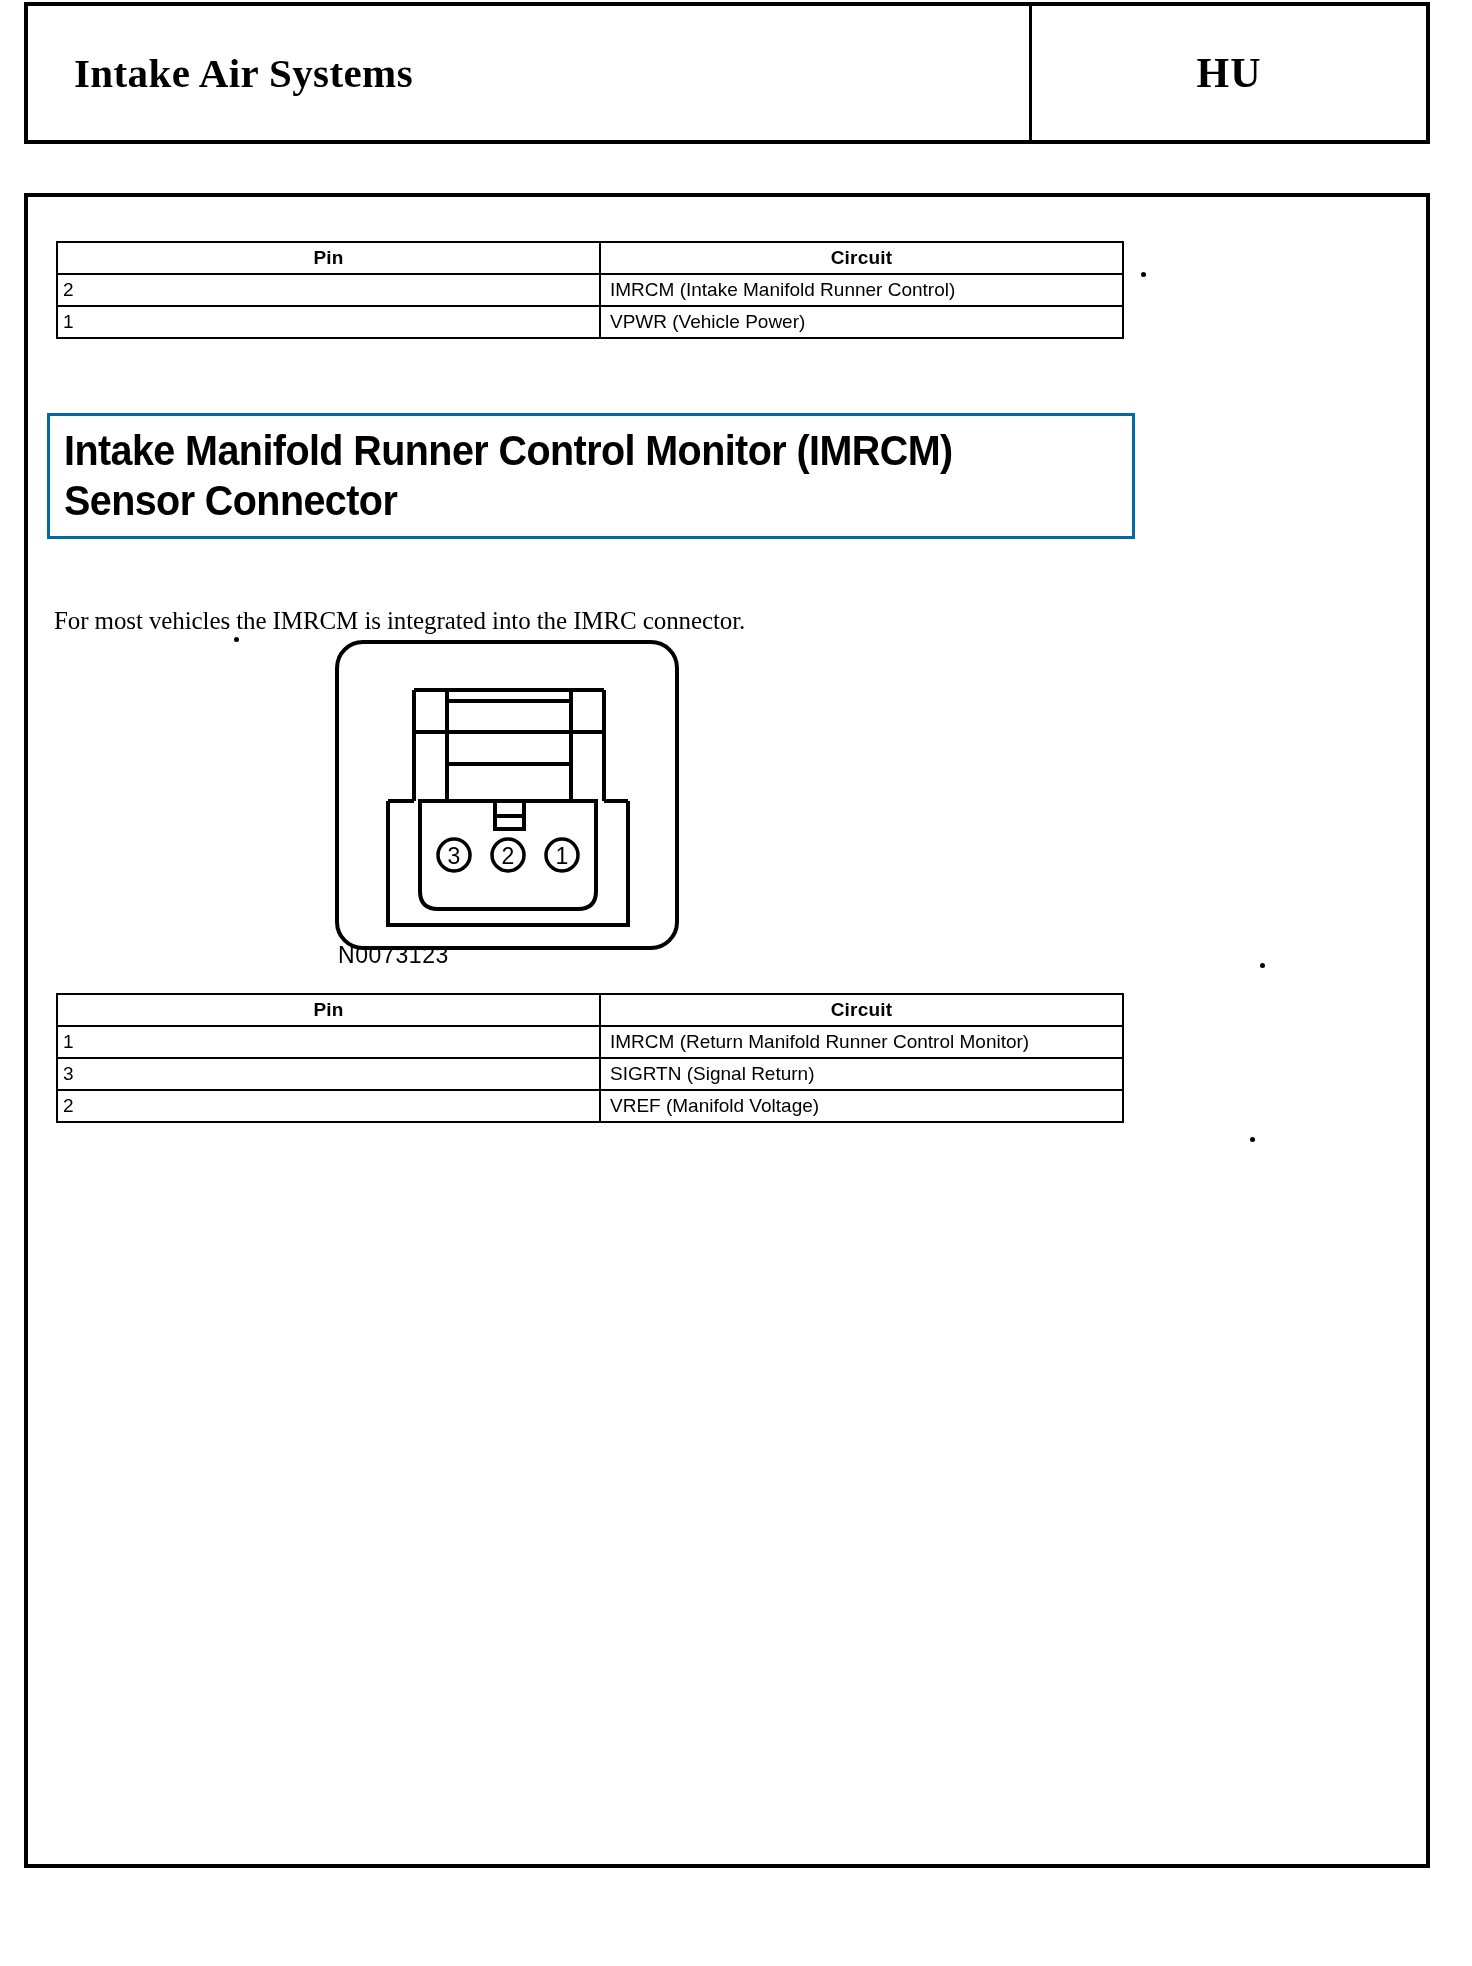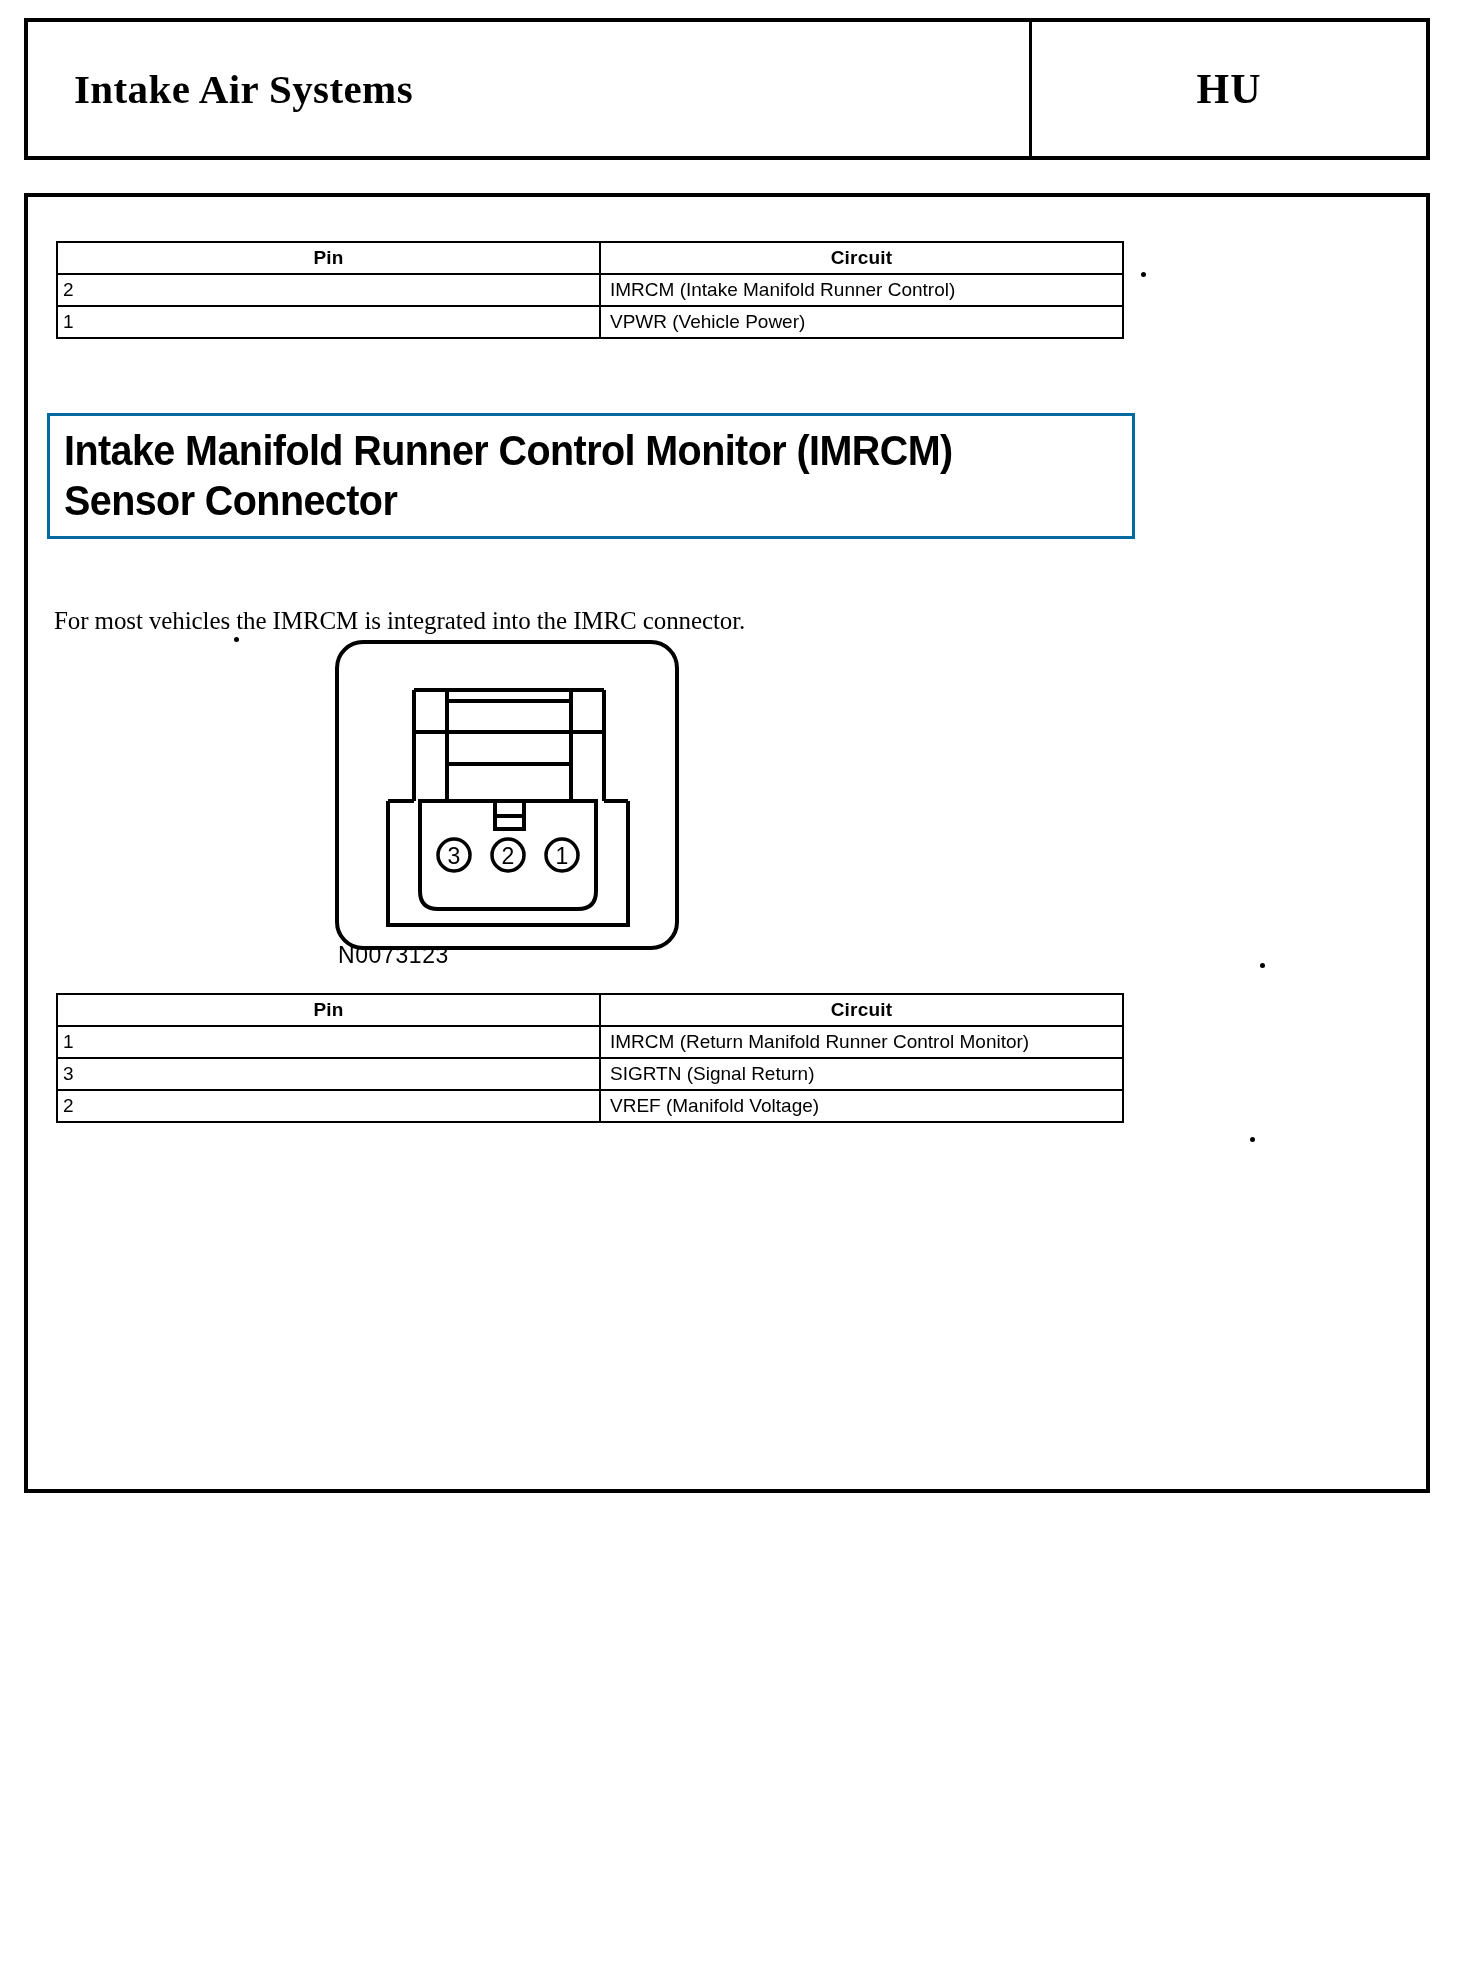--- a/index.html
+++ b/index.html
@@ -15,21 +15,21 @@
     position: relative;
     font-family: "Liberation Sans", sans-serif;
     color: #000000;
     overflow: hidden;
   }
 
   
   .page-header {
     position: absolute;
     left: 24px;
-    top: 18px;
+    top: 2px;
     width: 1406px;
     height: 142px;
     border: 4px solid #000;
     display: flex;
     align-items: stretch;
   }
   .page-header-left {
     flex: 0 0 1004px;
     display: flex;
     align-items: center;
@@ -56,21 +56,21 @@
     letter-spacing: 1px;
     text-align: center;
   }
 
   
   .content-frame {
     position: absolute;
     left: 24px;
     top: 193px;
     width: 1406px;
-    height: 1300px;
+    height: 1675px;
     border: 4px solid #000;
     background: #fff;
   }
 
   
   .pin-table {
     position: absolute;
     border-collapse: collapse;
     table-layout: fixed;
     background: #fff;

